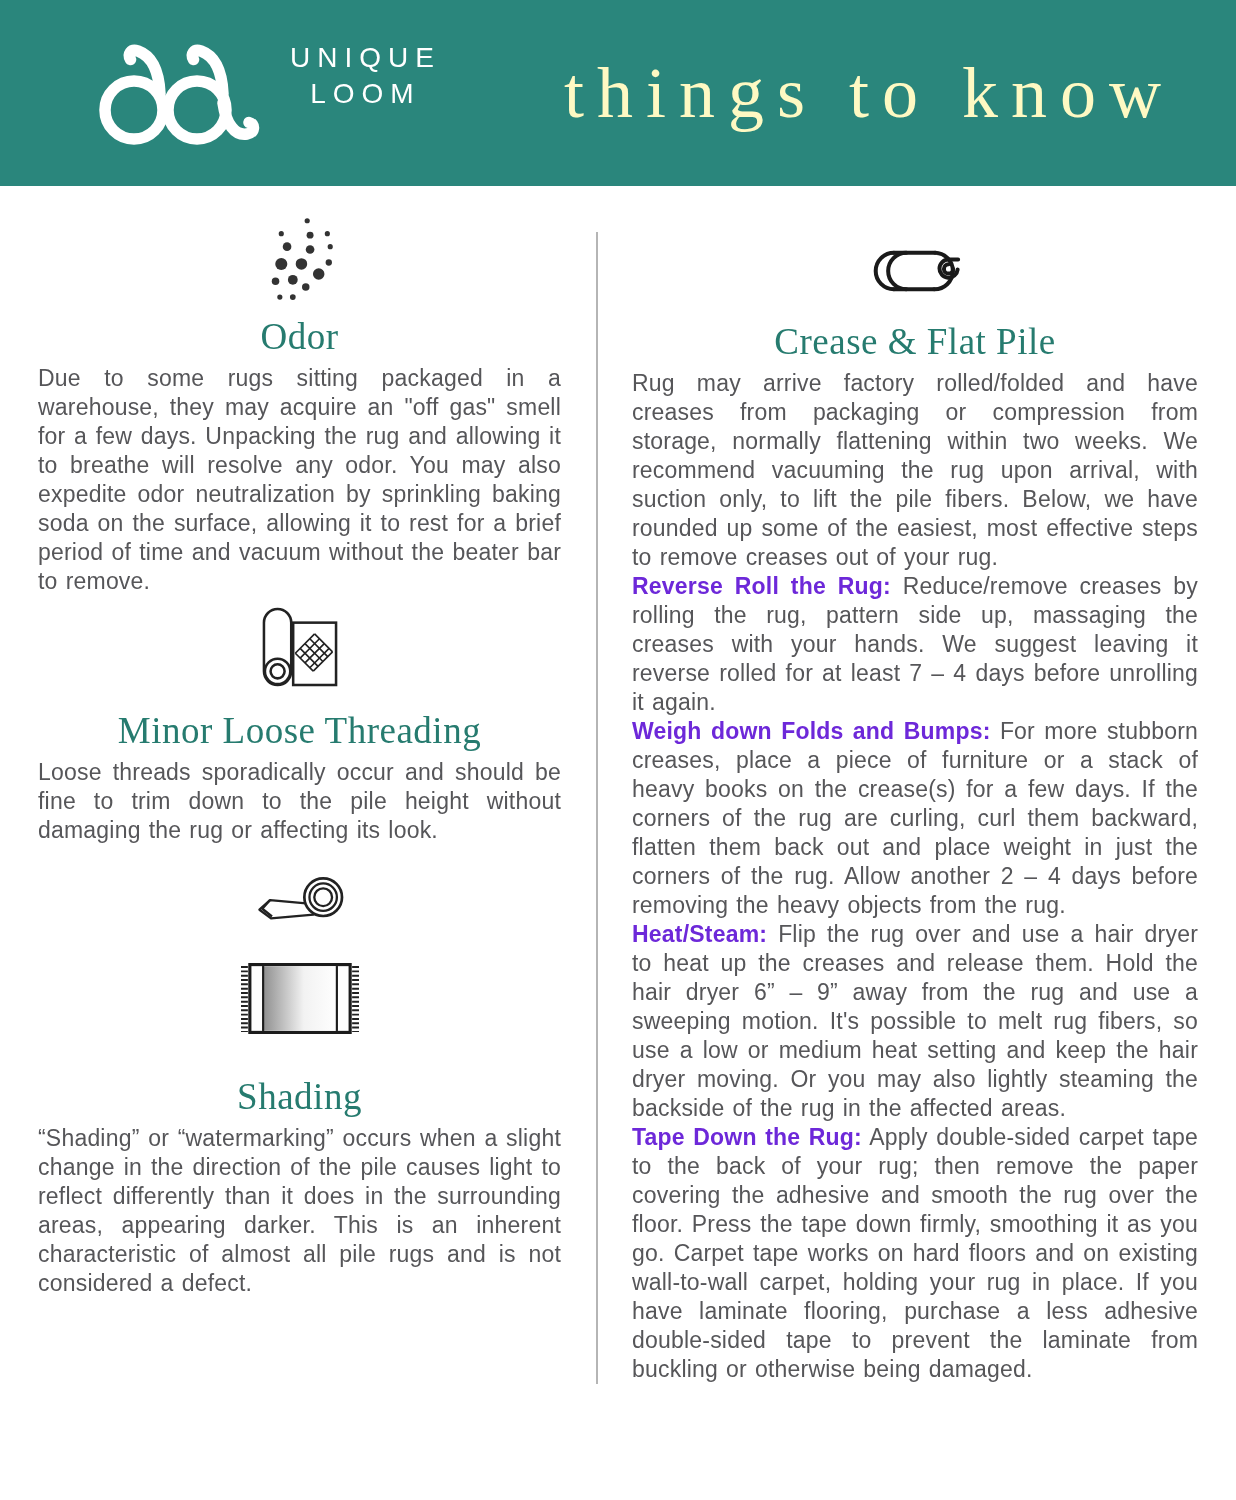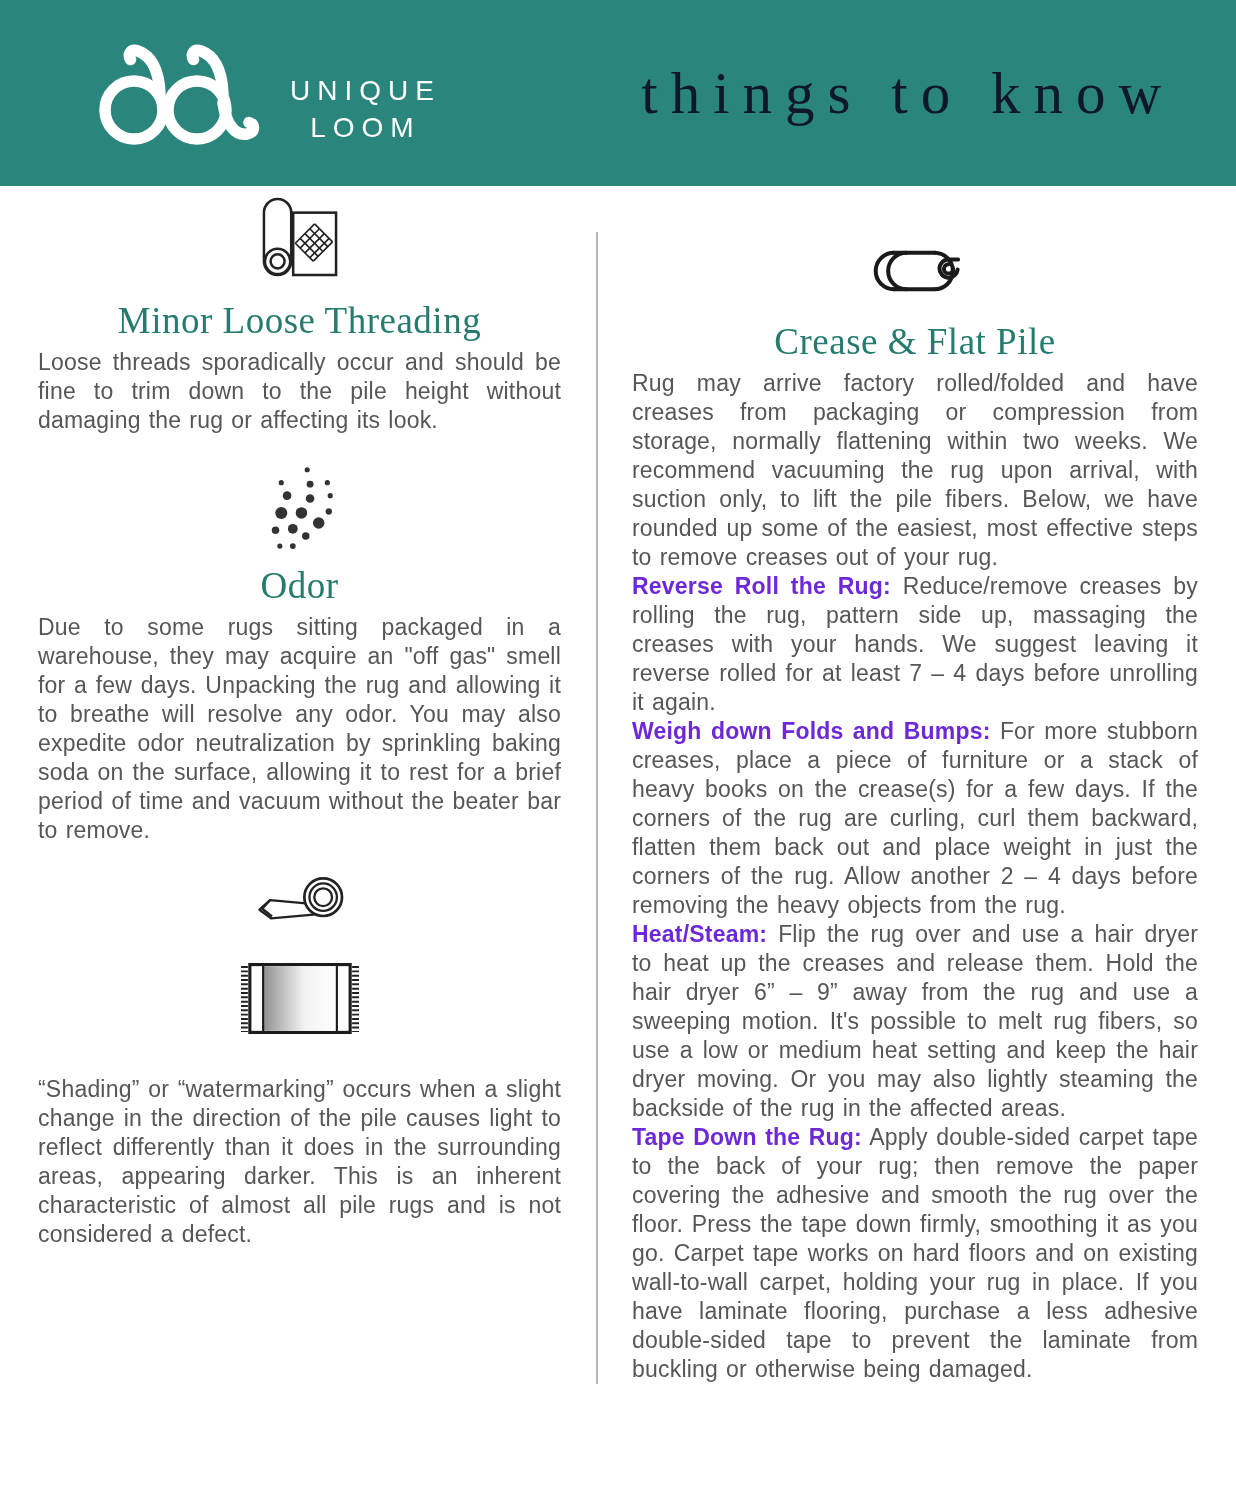--- a/index.html
+++ b/index.html
@@ -4,29 +4,29 @@
 <style>
   html,body{margin:0;padding:0;background:#ffffff;}
   .page{
     width:1236px;height:1500px;background:#ffffff;overflow:hidden;
     font-family:"Liberation Sans",sans-serif;position:relative;
   }
   
   .banner{
     height:186px;background:#2A867C;display:flex;align-items:center;
   }
-  .logo{display:flex;align-items:flex-end;margin-left:90px;}
+  .logo{display:flex;align-items:flex-start;margin-left:90px;}
   .brand{
     color:#ffffff;font-size:28px;letter-spacing:7px;line-height:1.3;
     margin-left:14px;text-align:center;font-weight:400;
   }
   .brand span{display:block;}
   .page-title{
-    font-family:"Liberation Serif",serif;font-weight:500;color:#0f172a;
-    font-size:59px;letter-spacing:13px;margin:0 62px 0 auto;white-space:nowrap;
+    font-family:"Liberation Serif",serif;font-weight:500;color:#fef9c3;
+    font-size:72px;letter-spacing:13px;margin:0 62px 0 auto;white-space:nowrap;
   }
   
   .content{display:flex;padding:0 38px;align-items:stretch;}
   .col-left{width:523px;}
   .vdivider{width:2px;background:#b5b5b5;margin-left:35px;margin-top:46px;}
   .col-right{flex:1;padding-left:34px;}
   .sec{text-align:center;}
   .sec h2{
     font-family:"Liberation Serif",serif;font-weight:500;color:#267B6F;
     font-size:37px;margin:0 0 6px 0;letter-spacing:0.5px;
@@ -67,37 +67,20 @@
       </div>
     </div>
     <h1 class="page-title">things to know</h1>
   </header>
 
   <main class="content">
 
     <section class="col-left">
 
       <div class="sec">
-        <div class="icon-wrap i-thread">
-          <svg width="76" height="80" viewBox="0 0 78 82" fill="none" stroke="#222222" stroke-width="2.6">
-            <rect x="32" y="16" width="44" height="64" fill="#ffffff"></rect>
-            <g stroke-width="1.7" transform="rotate(45 54 46)">
-              <path d="M41 33h26M41 40h26M41 47h26M41 54h26M41 61h26"></path>
-              <path d="M41 33v28M48 33v28M55 33v28M62 33v28M67 33v28"></path>
-            </g>
-            <path d="M2 16 A14 14 0 0 1 30 16 L30 66 A14 14 0 0 1 2 66 Z" fill="#ffffff"></path>
-            <circle cx="16" cy="66" r="13" fill="#ffffff"></circle>
-            <circle cx="16" cy="66" r="7.2" fill="#ffffff"></circle>
-          </svg>
-        </div>
-        <h2>Minor Loose Threading</h2>
-        <p>Loose threads sporadically occur and should be fine to trim down to the pile height without damaging the rug or affecting its look.</p>
-      </div>
-
-      <div class="sec">
         <div class="icon-wrap i-odor">
           <svg width="112" height="95" viewBox="0 0 38 33" fill="#333333">
             <circle cx="21.5" cy="2" r="0.9"></circle>
               <circle cx="12.5" cy="6.5" r="0.9"></circle>
             <circle cx="22.5" cy="7" r="1.2"></circle>
               <circle cx="28.5" cy="6.5" r="0.9"></circle>
             <circle cx="14.5" cy="11" r="1.5"></circle>
               <circle cx="22.5" cy="12" r="1.5"></circle>
             <circle cx="29.5" cy="11" r="0.9"></circle>
               <circle cx="12.5" cy="17" r="2.1"></circle>
@@ -106,20 +89,37 @@
             <circle cx="25.5" cy="20.5" r="2.0"></circle>
               <circle cx="10.5" cy="23" r="1.3"></circle>
             <circle cx="16.5" cy="22.5" r="1.7"></circle>
               <circle cx="21" cy="25" r="1.3"></circle>
             <circle cx="12" cy="28.5" r="0.9"></circle>
               <circle cx="16.5" cy="28.5" r="1.0"></circle>
           </svg>
         </div>
         <h2>Odor</h2>
         <p>Due to some rugs sitting packaged in a warehouse, they may acquire an "off gas" smell for a few days. Unpacking the rug and allowing it to breathe will resolve any odor. You may also expedite odor neutralization by sprinkling baking soda on the surface, allowing it to rest for a brief period of time and vacuum without the beater bar to remove.</p>
+      </div>
+
+      <div class="sec">
+        <div class="icon-wrap i-thread">
+          <svg width="76" height="80" viewBox="0 0 78 82" fill="none" stroke="#222222" stroke-width="2.6">
+            <rect x="32" y="16" width="44" height="64" fill="#ffffff"></rect>
+            <g stroke-width="1.7" transform="rotate(45 54 46)">
+              <path d="M41 33h26M41 40h26M41 47h26M41 54h26M41 61h26"></path>
+              <path d="M41 33v28M48 33v28M55 33v28M62 33v28M67 33v28"></path>
+            </g>
+            <path d="M2 16 A14 14 0 0 1 30 16 L30 66 A14 14 0 0 1 2 66 Z" fill="#ffffff"></path>
+            <circle cx="16" cy="66" r="13" fill="#ffffff"></circle>
+            <circle cx="16" cy="66" r="7.2" fill="#ffffff"></circle>
+          </svg>
+        </div>
+        <h2>Minor Loose Threading</h2>
+        <p>Loose threads sporadically occur and should be fine to trim down to the pile height without damaging the rug or affecting its look.</p>
       </div>
 
       <div class="sec">
         <div class="icon-wrap i-pad">
           <svg width="92" height="56" viewBox="0 0 92 58" fill="none" stroke="#222222" stroke-width="2.4" stroke-linejoin="round">
             <path d="M58 31 L15 27 L4 37 L16 46 L60 42 Z" fill="#ffffff"></path>
             <path d="M15 27 L7 36 L17 44"></path>
             <circle cx="70" cy="24" r="19.5" fill="#ffffff" stroke-width="2.8"></circle>
             <circle cx="70" cy="24" r="14.2"></circle>
             <circle cx="70" cy="24" r="9.2"></circle>
@@ -138,20 +138,21 @@
               </linearGradient>
             </defs>
             <line x1="3.5" y1="4" x2="3.5" y2="71" stroke="#222222" stroke-width="7" stroke-dasharray="2 2.4"></line>
             <line x1="116.5" y1="4" x2="116.5" y2="71" stroke="#222222" stroke-width="7" stroke-dasharray="2 2.4"></line>
             <rect x="9" y="2.5" width="102" height="69" fill="#ffffff" stroke="#1c1c1c" stroke-width="3.2"></rect>
             <rect x="22.5" y="4.2" width="75" height="65.6" fill="url(#shadegrad)"></rect>
             <line x1="22.5" y1="4" x2="22.5" y2="70" stroke="#1c1c1c" stroke-width="2.2"></line>
             <line x1="97.5" y1="4" x2="97.5" y2="70" stroke="#1c1c1c" stroke-width="2.2"></line>
           </svg>
         </div>
+        <h2>Shading</h2>
         <p>“Shading” or “watermarking” occurs when a slight change in the direction of the pile causes light to reflect differently than it does in the surrounding areas, appearing darker. This is an inherent characteristic of almost all pile rugs and is not considered a defect.</p>
       </div>
 
     </section>
 
     <div class="vdivider"></div>
 
     <section class="col-right sec">
 
       <div class="icon-wrap i-crease">

